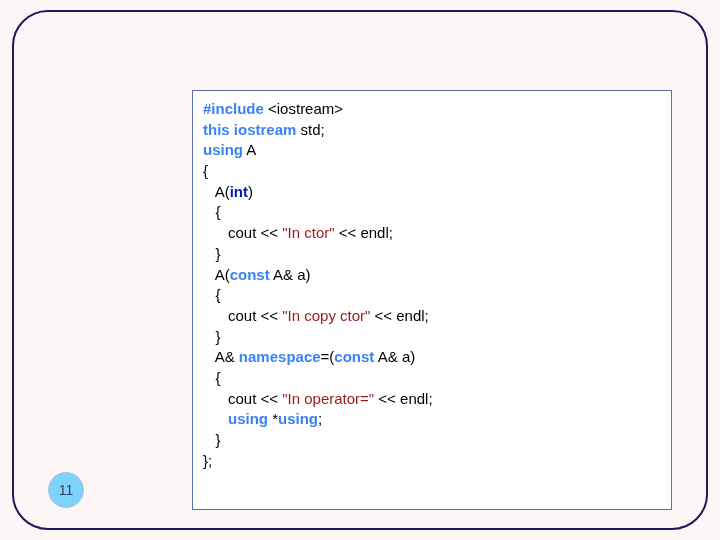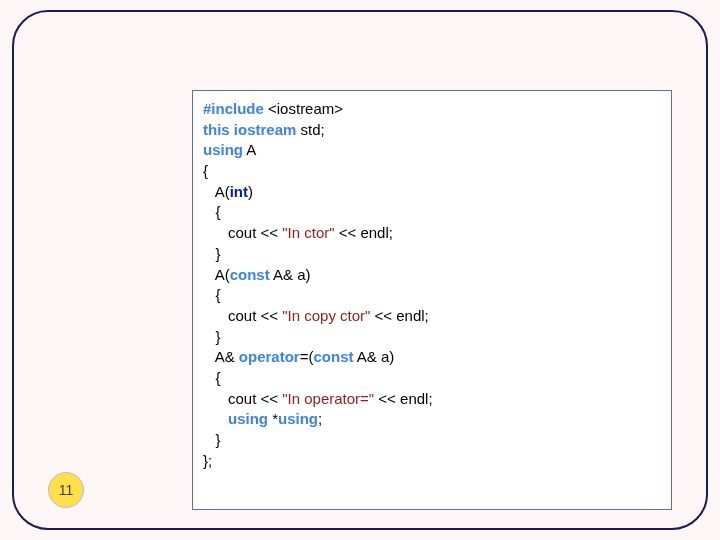--- a/index.html
+++ b/index.html
@@ -51,21 +51,21 @@
   .kw { color: #3b82f6; font-weight: bold; }
   .ty { color: #0018c8; font-weight: bold; }
   .str { color: #9a1a1a; }
   .slide-num {
     position: absolute;
     left: 34px;
     bottom: 20px;
     width: 36px;
     height: 36px;
     border-radius: 50%;
-    background: #fde047;
+    background: #7dd3fc;
     border: 1px solid #b8bce0;
     display: flex;
     align-items: center;
     justify-content: center;
     font-family: Arial, sans-serif;
     font-size: 14px;
     color: #3a3a6a;
   }
 </style>
 </head>
@@ -79,21 +79,21 @@
 <span class="kw">using</span><span> A</span>
 <span>{</span>
 <span>   A(</span><span class="ty">int</span><span>)</span>
 <span>   {</span>
 <span>      cout &lt;&lt; </span><span class="str">"In ctor"</span><span> &lt;&lt; endl;</span>
 <span>   }</span>
 <span>   A(</span><span class="kw">const</span><span> A&amp; a)</span>
 <span>   {</span>
 <span>      cout &lt;&lt; </span><span class="str">"In copy ctor"</span><span> &lt;&lt; endl;</span>
 <span>   }</span>
-<span>   A&amp; </span><span class="kw">operator</span><span>=(</span><span class="kw">const</span><span> A&amp; a)</span>
+<span>   A&amp; </span><span class="kw">namespace</span><span>=(</span><span class="kw">const</span><span> A&amp; a)</span>
 <span>   {</span>
 <span>      cout &lt;&lt; </span><span class="str">"In operator="</span><span> &lt;&lt; endl;</span>
 <span>      </span><span class="kw">using</span><span> *</span><span class="kw">using</span><span>;</span>
 <span>   }</span>
 <span>};</span></pre>
   </div>
 
   <div class="slide-num">
     <span>11</span>
   </div>

